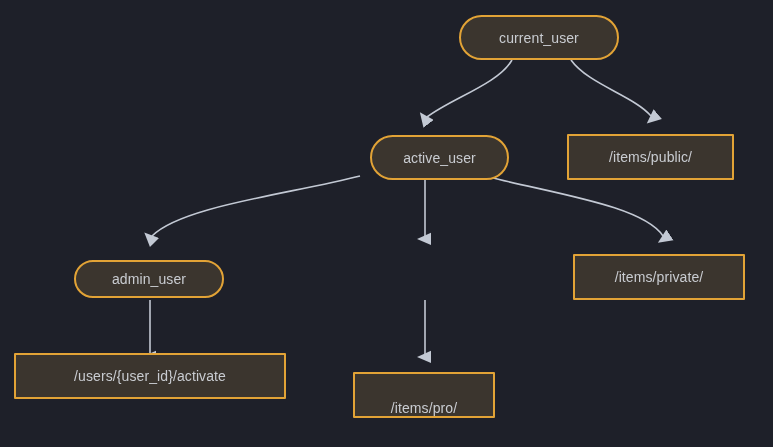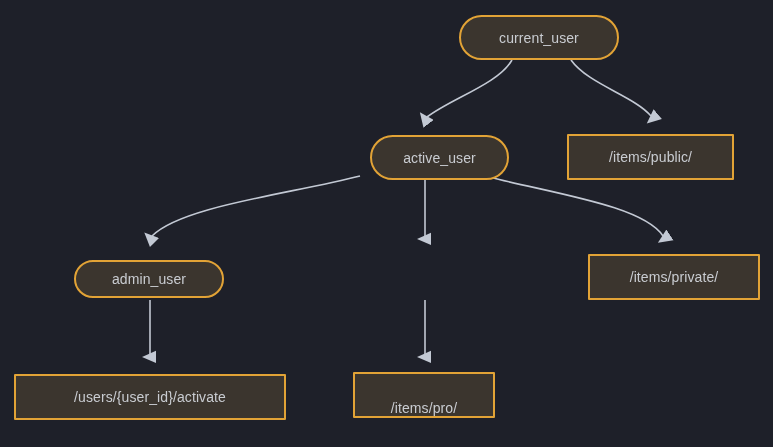--- a/index.html
+++ b/index.html
@@ -83,25 +83,25 @@
 
   <div class="node rect" style="left:567px; top:134px; width:167px; height:46px;">
     <span class="node-label">/items/public/</span>
   </div>
 
   <div class="node rounded" style="left:74px; top:254px; width:150px; height:38px;margin-top:6px;">
     <span class="node-label">admin_user</span>
   </div>
 
 
-  <div class="node rect" style="left:588px; top:254px; width:172px; height:46px;">
+  <div class="node rect" style="left:573px; top:254px; width:172px; height:46px;">
     <span class="node-label">/items/private/</span>
   </div>
 
-  <div class="node rect" style="left:14px; top:374px; width:272px; height:46px;">
+  <div class="node rect" style="left:14px; top:353px; width:272px; height:46px;">
     <span class="node-label">/users/{user_id}/activate</span>
   </div>
 
   <div class="node rect" style="left:353px; top:372px; width:142px; height:46px;align-items:flex-end;">
     <span class="node-label">/items/pro/</span>
   </div>
 
 </div>
 
 </body></html>

